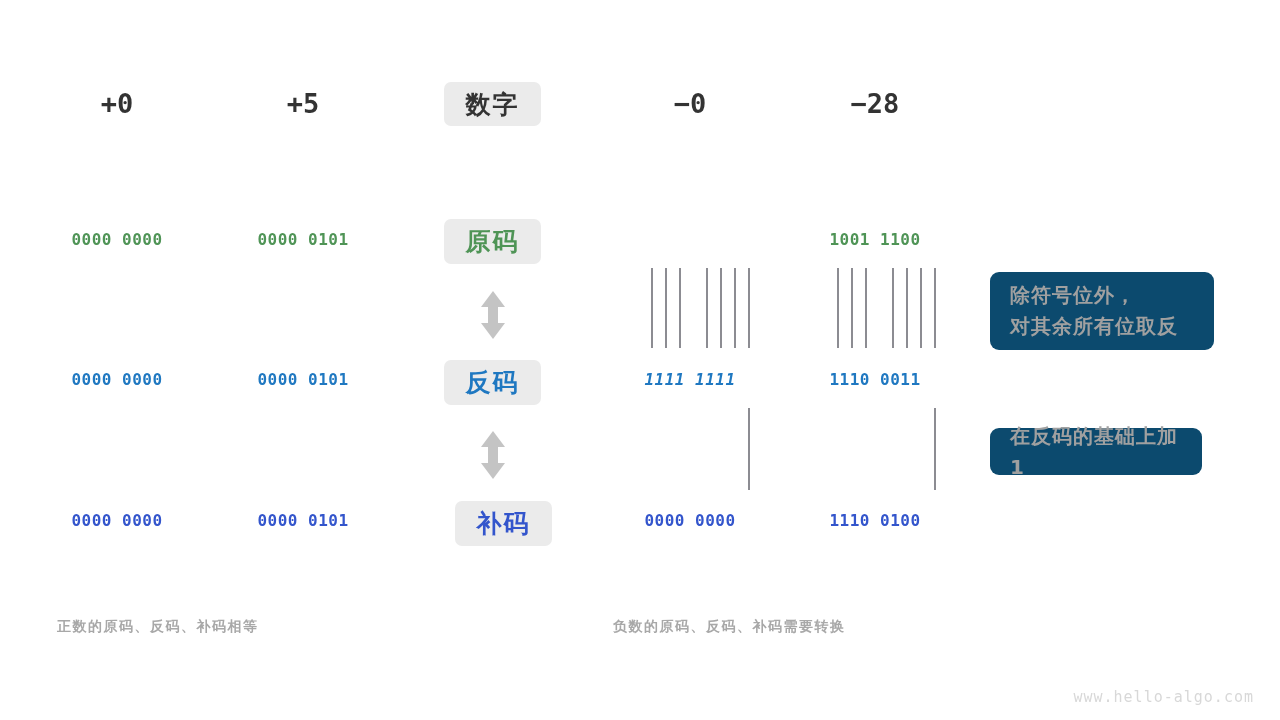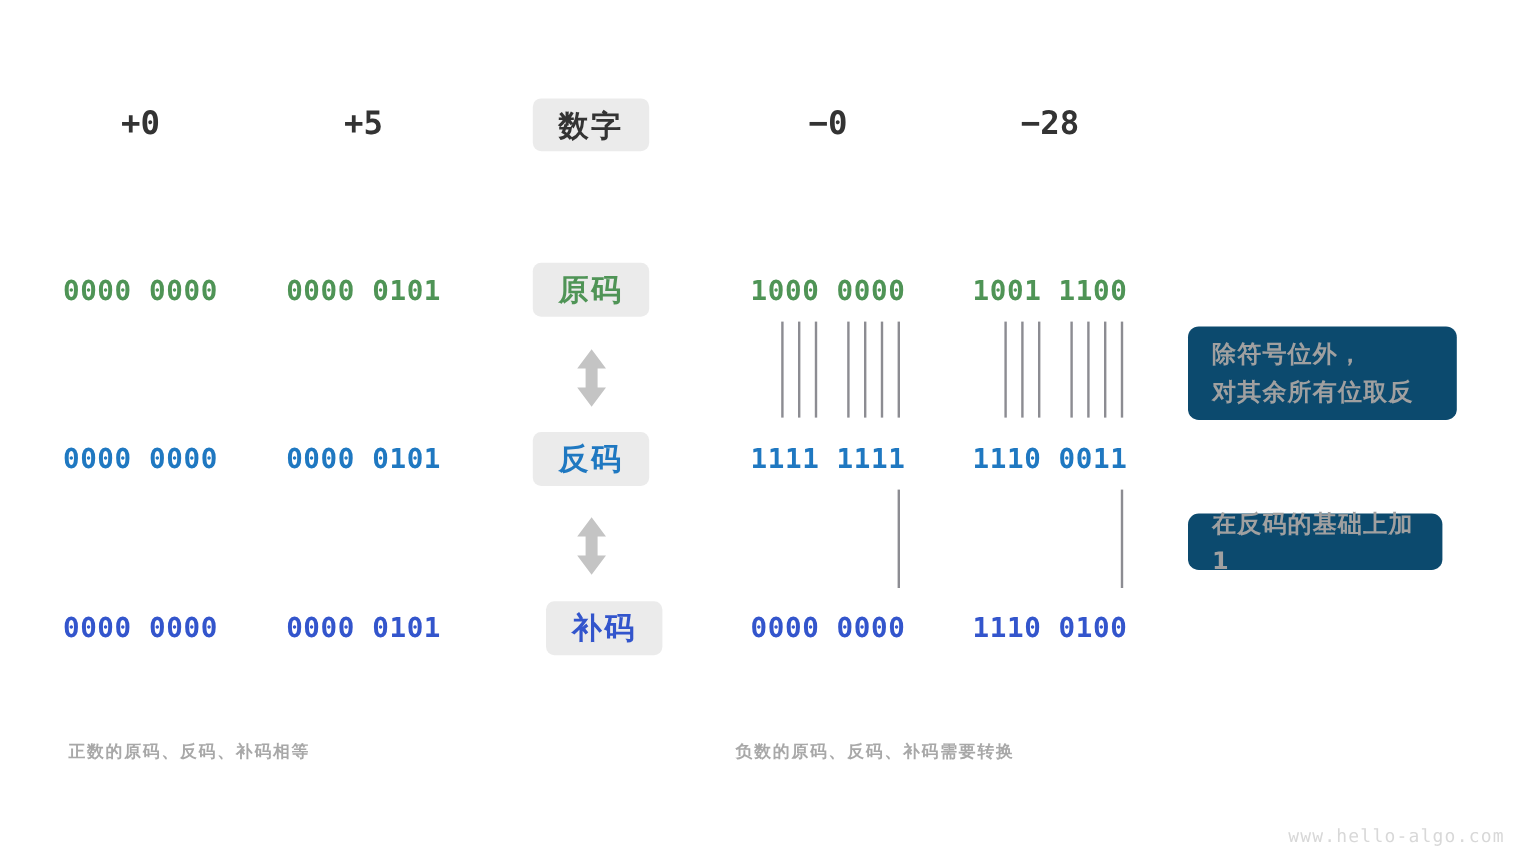--- a/index.html
+++ b/index.html
@@ -31,21 +31,21 @@
     font-weight: bold;
     color: #333333;
     text-align: center;
     letter-spacing: 0px;
     white-space: nowrap;
   }
 
   
   .bits {
     font-family: "DejaVu Sans Mono", "Liberation Mono", monospace;
-    font-size: 23px;
+    font-size: 16px;
     font-weight: bold;
     text-align: center;
     white-space: pre;
     letter-spacing: 0.5px;
   }
   .bits.green { color: #4f9456; }
   .bits.blue  { color: #1f78c1; }
   .bits.indigo{ color: #3355cc; }
 
   
@@ -127,21 +127,20 @@
   <div class="abs num-label" style="left:630px; top:88px; width:120px;">−0</div>
 
   <div class="abs num-label" style="left:815px; top:88px; width:120px;">−28</div>
 
   <div class="abs bits green" style="left:13px; top:230px; width:208px;">0000 0000</div>
 
   <div class="abs bits green" style="left:199px; top:230px; width:208px;">0000 0101</div>
 
   <div class="pill green" style="left:444px; top:219px; width:97px; height:45px;">原码</div>
 
-  <div class="abs bits green" style="left:586px; top:230px; width:208px;">1000 0000</div>
 
   <div class="abs bits green" style="left:771px; top:230px; width:208px;">1001 1100</div>
 
   <div class="tick" style="left:651px; top:268px; height:80px;"></div>
   <div class="tick" style="left:665px; top:268px; height:80px;"></div>
   <div class="tick" style="left:679px; top:268px; height:80px;"></div>
   <div class="tick" style="left:706px; top:268px; height:80px;"></div>
   <div class="tick" style="left:720px; top:268px; height:80px;"></div>
   <div class="tick" style="left:734px; top:268px; height:80px;"></div>
   <div class="tick" style="left:748px; top:268px; height:80px;"></div>
@@ -164,21 +163,21 @@
       <path d="M17 1 L29 17 L22 17 L22 33 L29 33 L17 49 L5 33 L12 33 L12 17 L5 17 Z" fill="#c4c4c4"></path>
     </svg>
   </div>
 
   <div class="abs bits blue" style="left:13px; top:370px; width:208px;">0000 0000</div>
 
   <div class="abs bits blue" style="left:199px; top:370px; width:208px;">0000 0101</div>
 
   <div class="pill blue" style="left:444px; top:360px; width:97px; height:45px;">反码</div>
 
-  <div class="abs bits blue" style="left:586px; top:370px; width:208px;">1111 1111</div>
+  <div class="abs bits blue" style="left:586px; top:370px; width:208px;font-style:italic;">1111 1111</div>
 
   <div class="abs bits blue" style="left:771px; top:370px; width:208px;">1110 0011</div>
 
   <div class="tick" style="left:748px; top:408px; height:82px;"></div>
   <div class="tick" style="left:934px; top:408px; height:82px;"></div>
 
   <div class="note" style="left:990px; top:428px; width:212px; height:47px;">
     <div>在反码的基础上加  1</div>
   </div>
 

